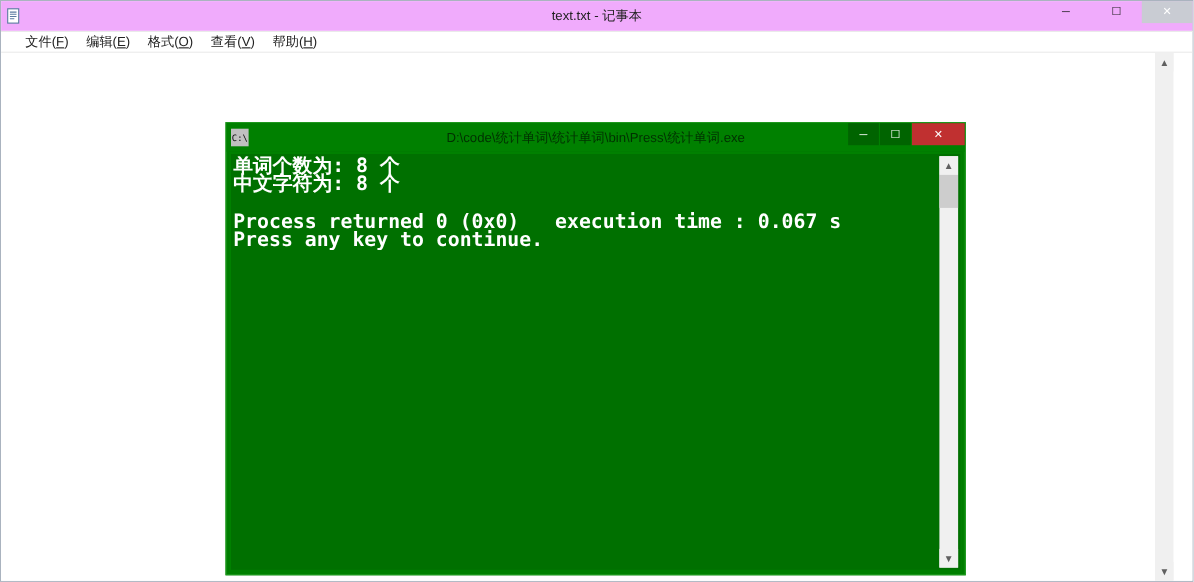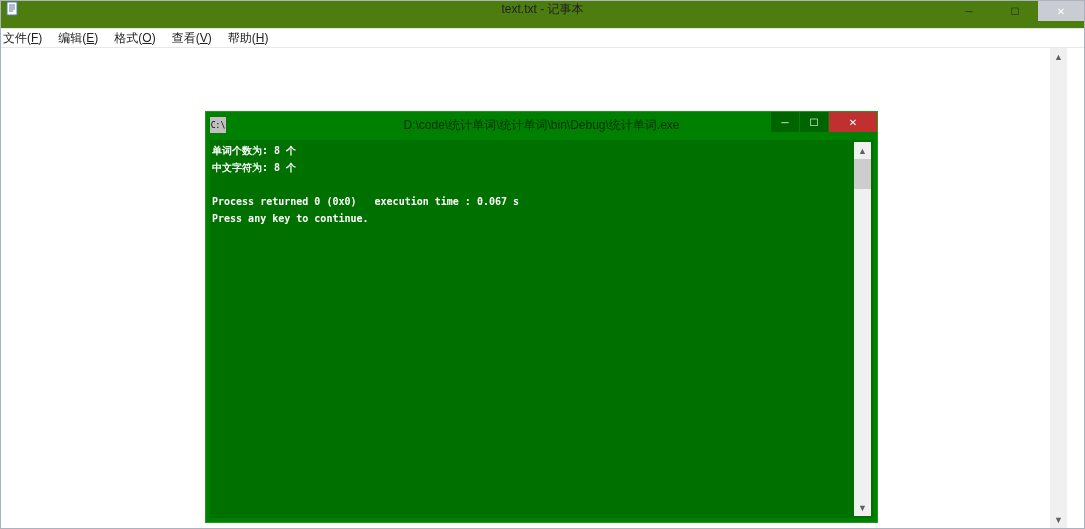--- a/index.html
+++ b/index.html
@@ -17,22 +17,23 @@
     position: absolute;
     left: 0; top: 0;
     width: 1085px; height: 529px;
     border: 1px solid #aab3bf;
     background: #fff;
     display: flex;
     flex-direction: column;
   }
   .np-titlebar {
     height: 27px;
-    background: #4d7c0f;
-    display: flex;
+    background: #f0abfc;
+    display: flex;
+    align-items: center;
     position: relative;
   }
   .np-icon {
     width: 16px; height: 16px;
     margin: 0 6px 0 4px;
     display: flex; align-items: center; justify-content: center;
   }
   .np-title {
     position: absolute;
     left: 50%;
@@ -56,21 +57,21 @@
   .np-btn-close {
     background: #c9ccd3;
     color: #fff;
   }
 
   .np-menubar {
     height: 20px;
     display: flex;
     align-items: center;
     gap: 16px;
-    padding: 0 2px;
+    padding: 0 22px;
     font-size: 12px;
     background: #fff;
     border-top: 1px solid #e8e8e8;
     border-bottom: 1px solid #e8e8e8;
   }
   .np-menuitem { cursor: default; color: #222; }
   .np-menuitem u { text-decoration: underline; }
 
   .np-textarea {
     flex: 1;
@@ -152,21 +153,21 @@
     flex: 1;
     position: relative;
     background: #007000;
     border: 2px solid #008000;
     margin: 0 2px 2px 2px;
   }
   .con-text {
     position: absolute;
     left: 2px; top: 2px; right: 17px; bottom: 2px;
     font-family: "NSimSun", "SimSun", "Consolas", monospace;
-    font-size: 10px;
+    font-size: 18px;
     line-height: 17px;
     color: #ffffff;
     font-weight: bold;
     white-space: pre;
     overflow: hidden;
   }
   .con-scroll {
     position: absolute;
     right: 2px; top: 2px; bottom: 2px;
     width: 17px;
@@ -221,21 +222,21 @@
     <div class="np-scroll">
       <div class="np-scroll-btn">▲</div>
       <div class="np-scroll-btn np-scroll-bottom">▼</div>
     </div>
   </div>
 </div>
 
 <div class="con-window">
   <div class="con-titlebar">
     <span class="con-icon">C:\</span>
-    <span class="con-title">D:\code\统计单词\统计单词\bin\Debug\统计单词.exe</span>
+    <span class="con-title">D:\code\统计单词\统计单词\bin\Press\统计单词.exe</span>
     <div class="con-ctl">
       <div class="con-btn">─</div>
       <div class="con-btn">☐</div>
       <div class="con-btn con-btn-close">✕</div>
     </div>
   </div>
 
   <div class="con-body">
     <div class="con-text"><span>单词个数为: 8 个</span>
 <span>中文字符为: 8 个</span>

